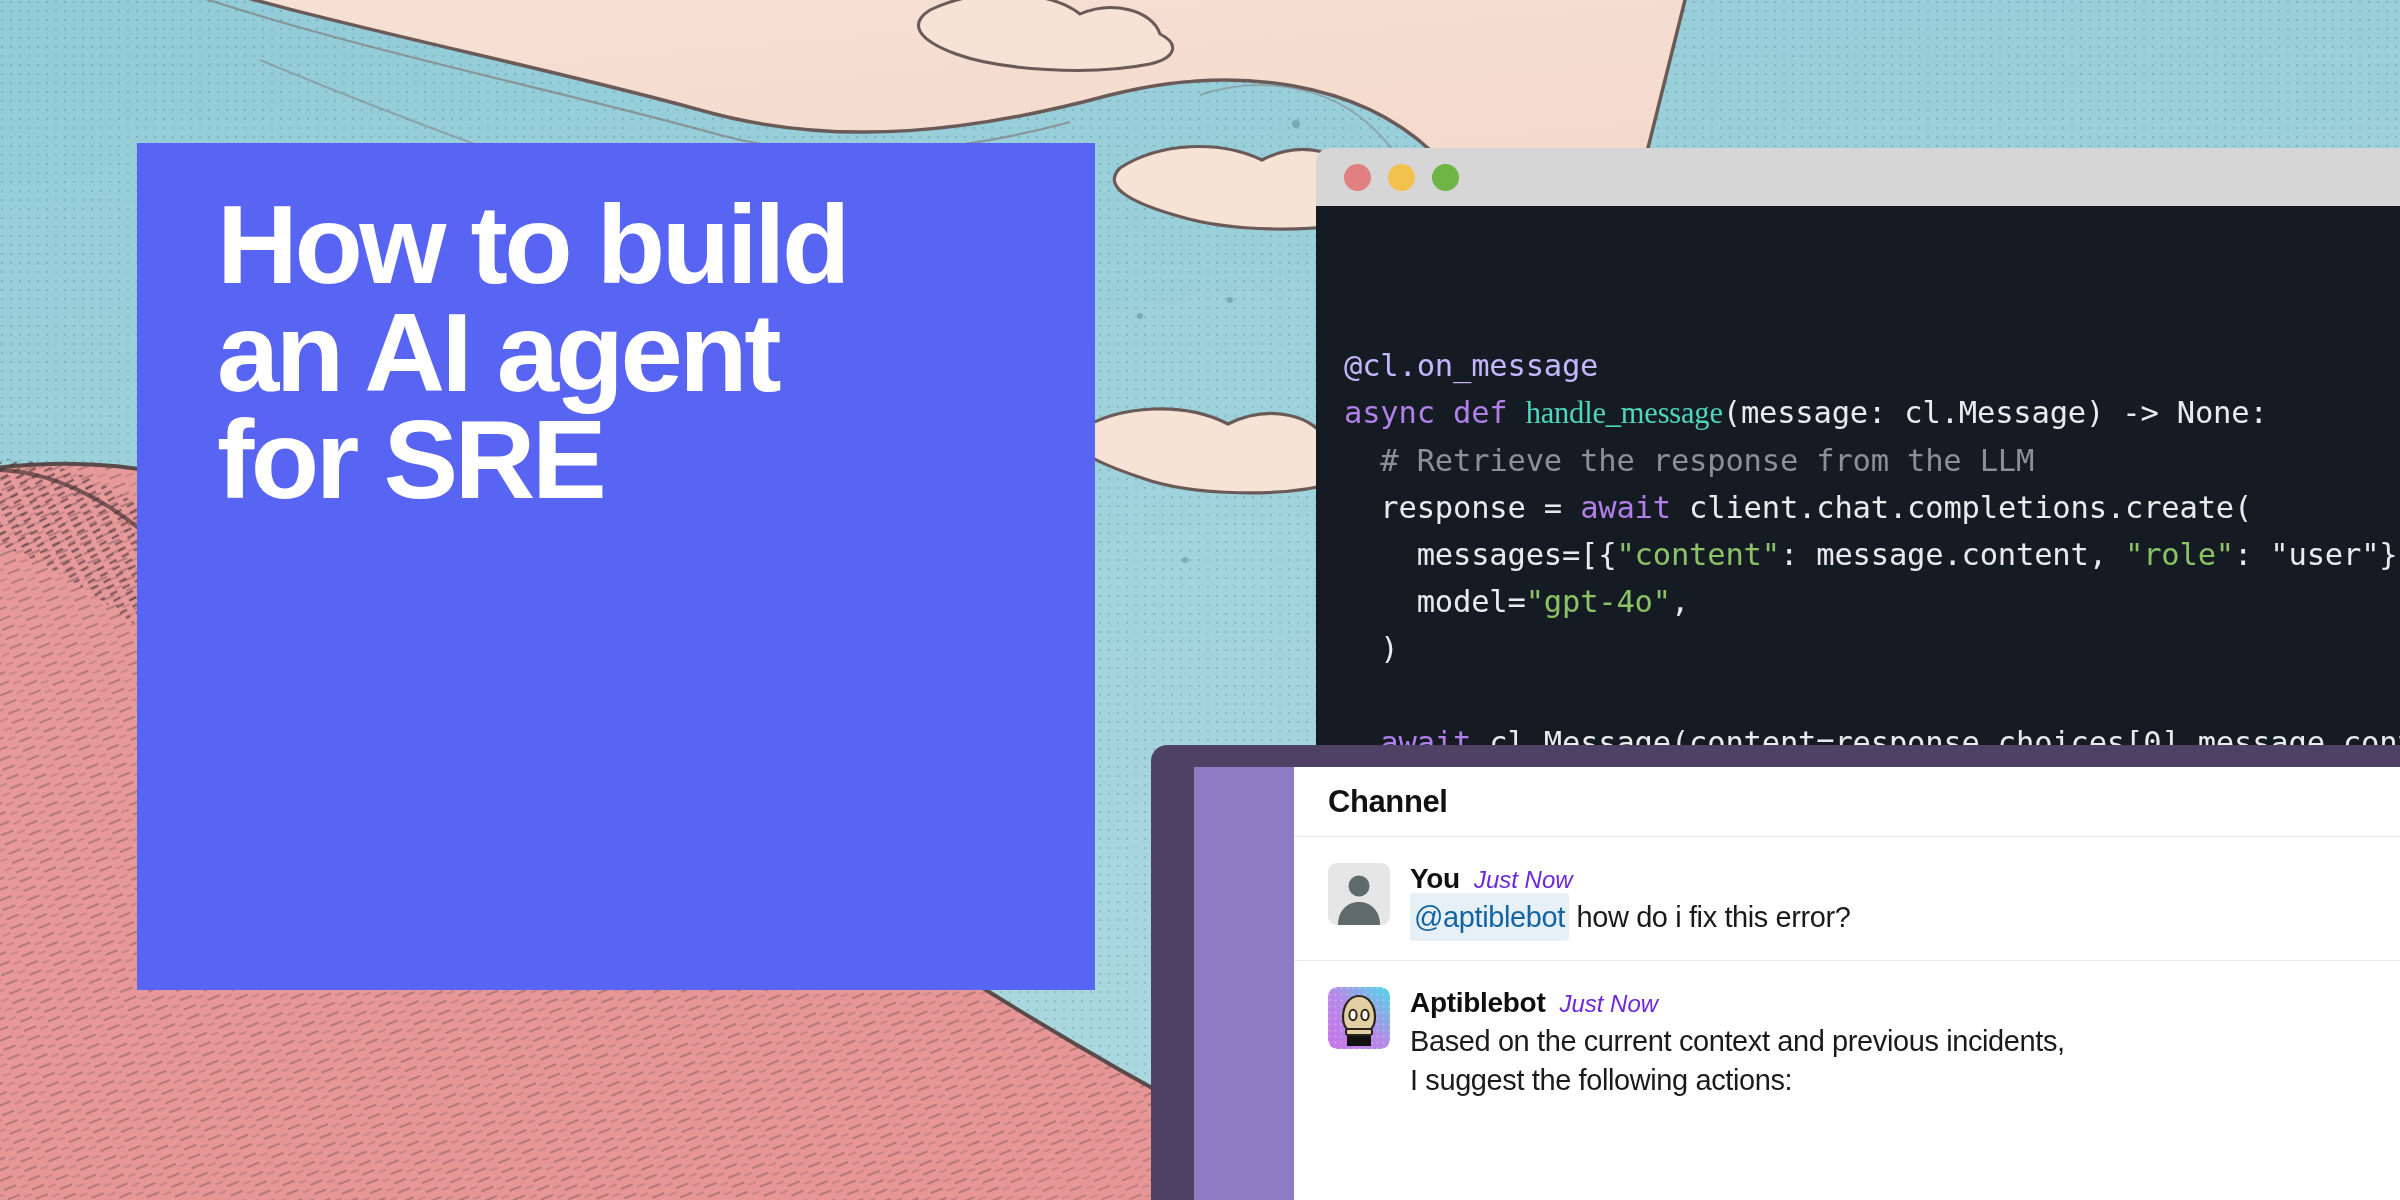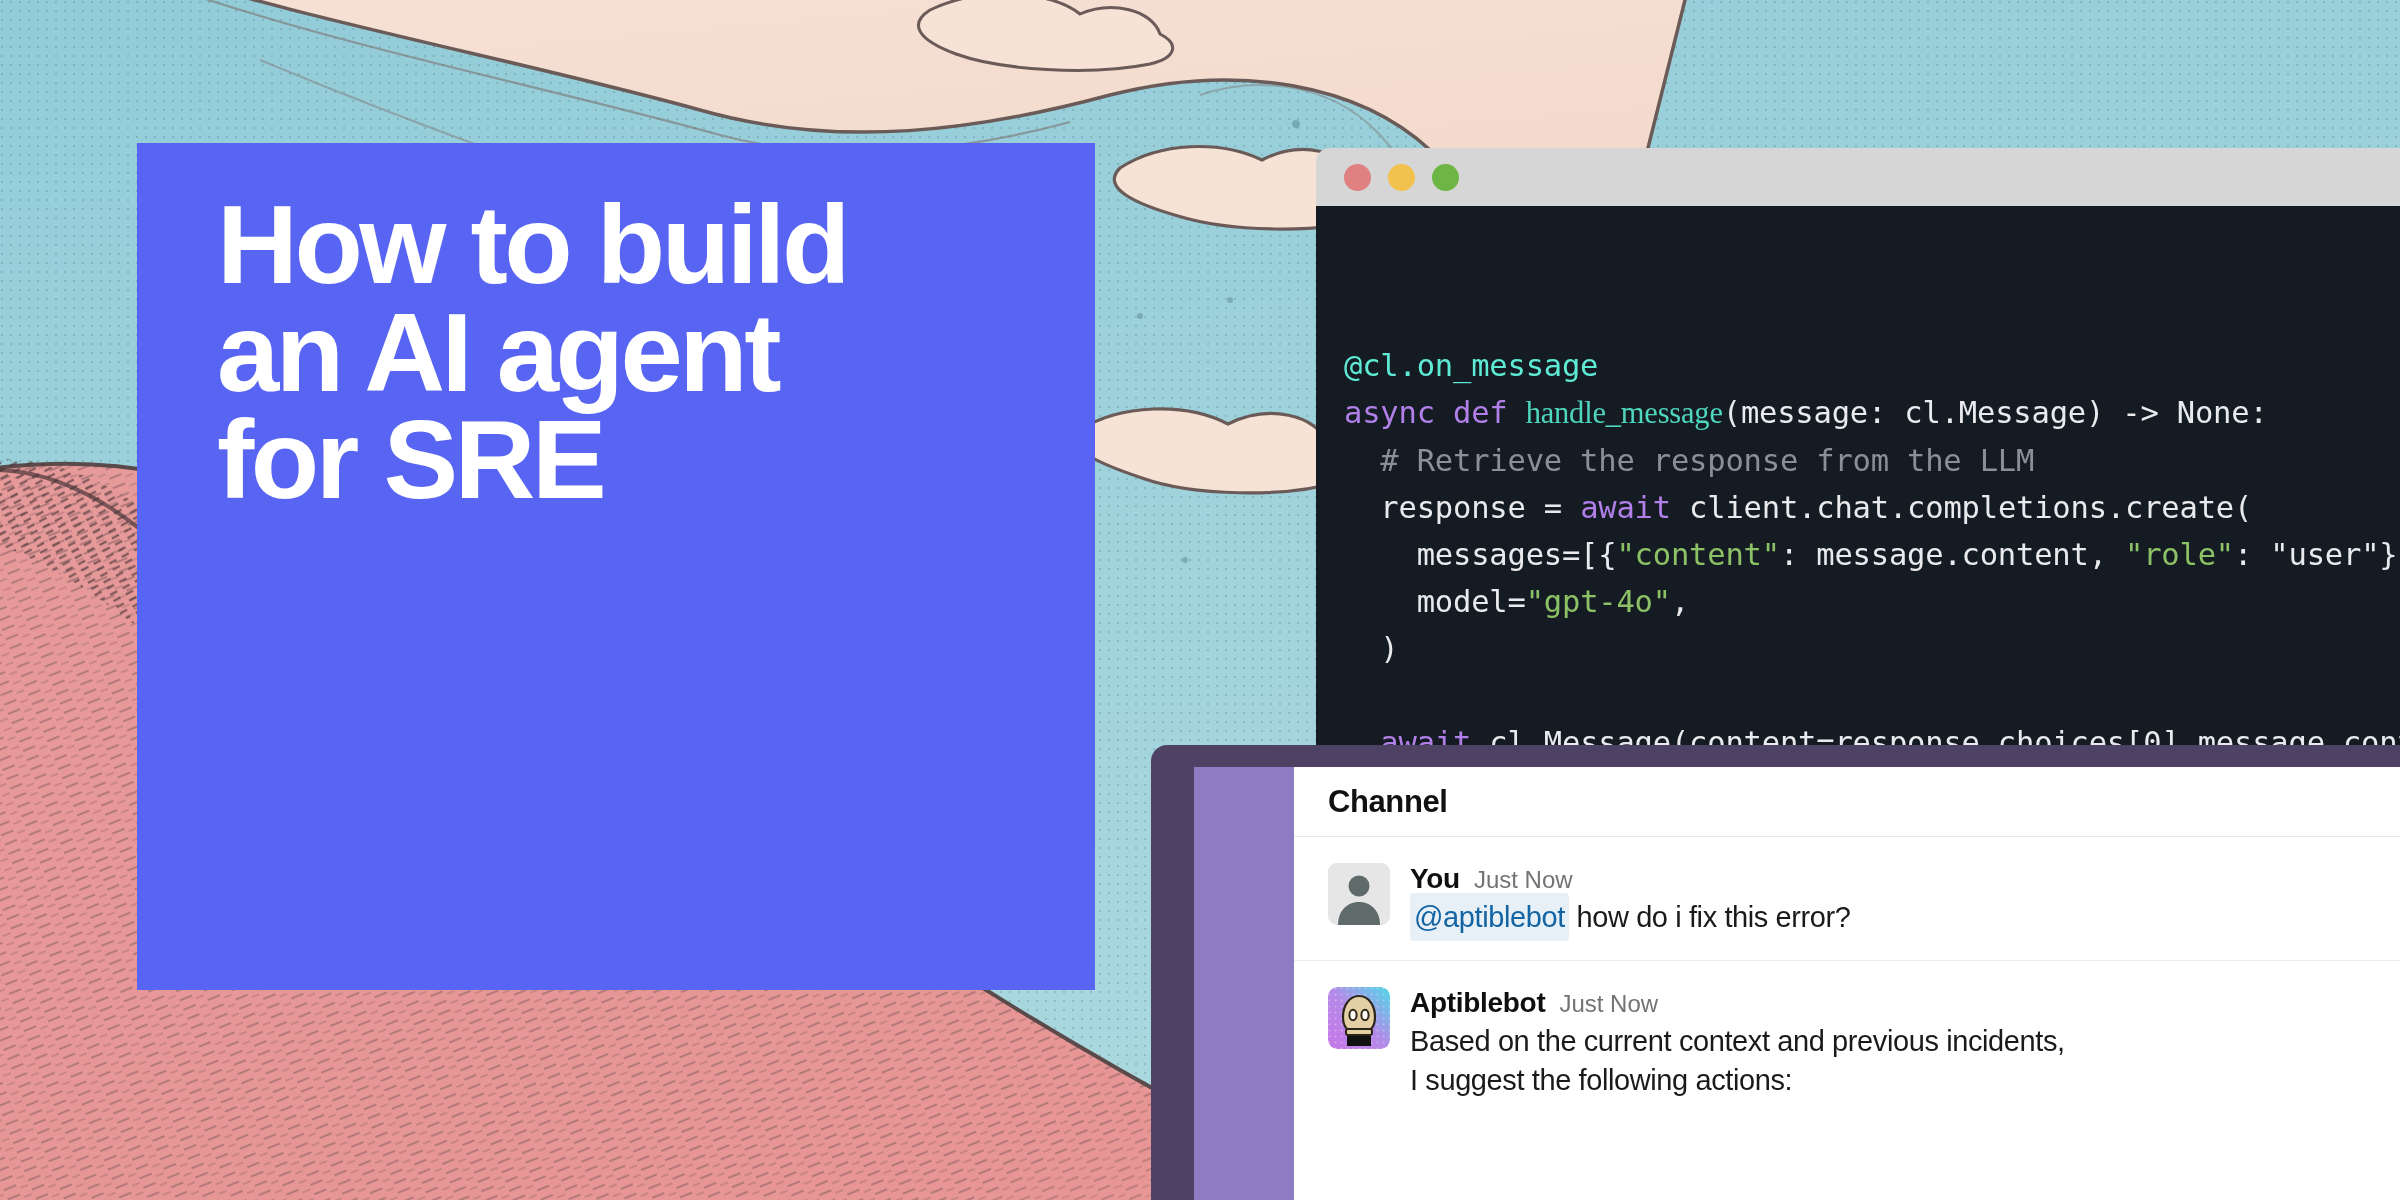--- a/index.html
+++ b/index.html
@@ -94,21 +94,21 @@
     white-space: pre;
     color: #e8eaed;
     letter-spacing: -0.2px;
   }
 
   .tk-plain   { color: #e8eaed; }
   .tk-kw      { color: #b07fe8; }
   .tk-fn      { color: #4fd6be; font-family: Liberation Serif, serif; }
   .tk-str     { color: #8cc265; }
   .tk-com     { color: #8a8f98; }
-  .tk-deco    { color: #5eead4; }
+  .tk-deco    { color: #c4b5fd; }
 
   
   .chat-window {
     position: absolute;
     left: 1151px;
     top: 745px;
     width: 1360px;
     height: 480px;
     background: #4d4264;
     border-radius: 16px 16px 0 0;
@@ -179,21 +179,22 @@
 
   .msg-author {
     font-size: 28px;
     font-weight: 700;
     color: #0f0f0f;
     letter-spacing: -0.3px;
   }
 
   .msg-time {
     font-size: 24px;
-    color: #737373;
+    color: #6d28d9;
+    font-style: italic;
   }
 
   .msg-text {
     font-size: 29px;
     color: #1a1a1a;
     line-height: 1.32;
     letter-spacing: -0.4px;
   }
 
   .mention {

